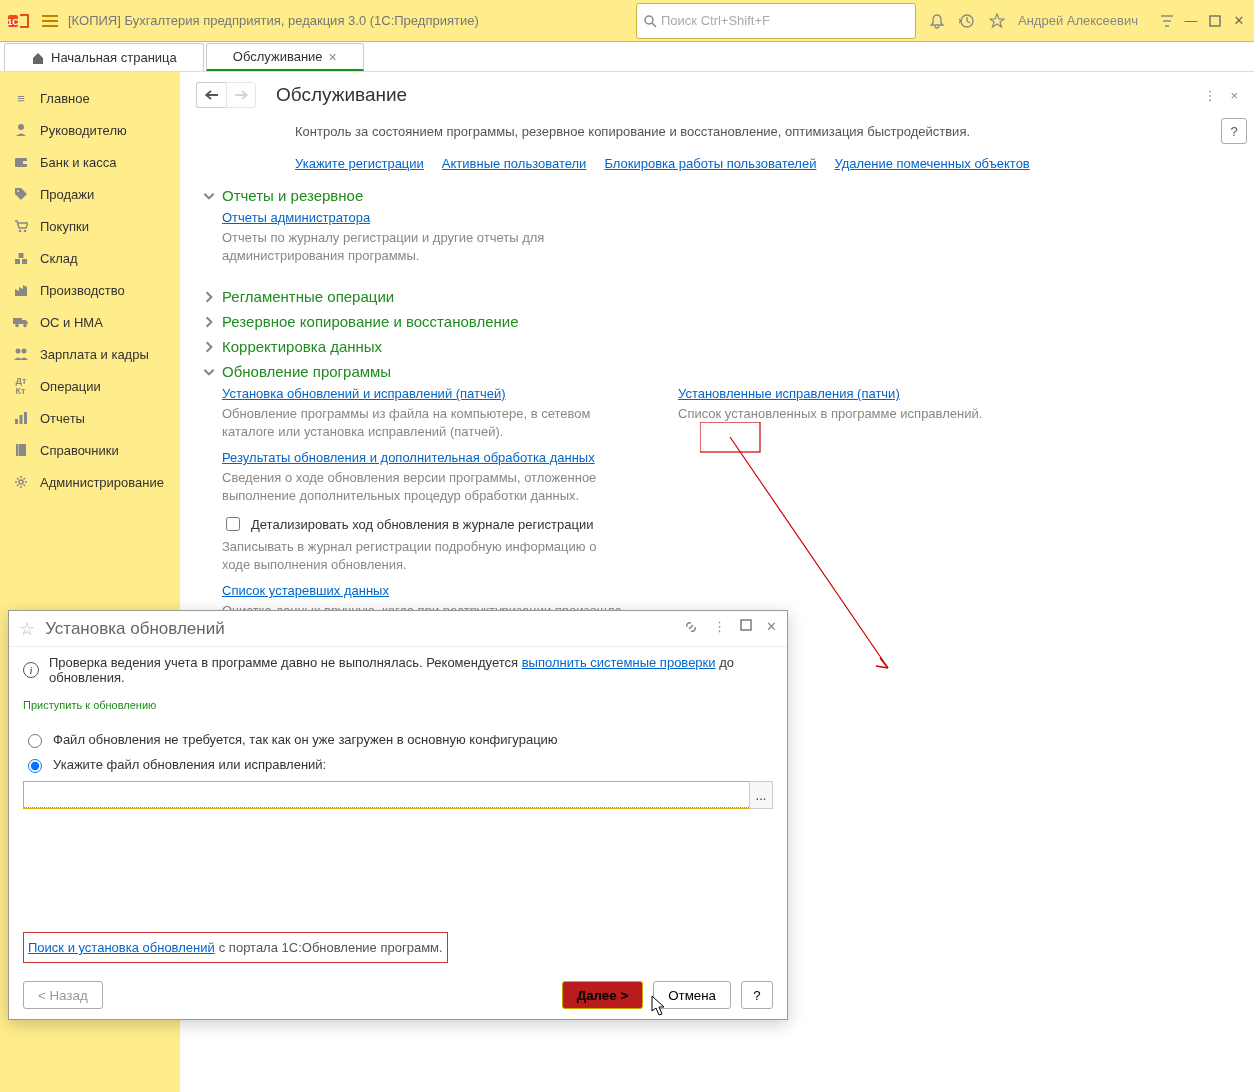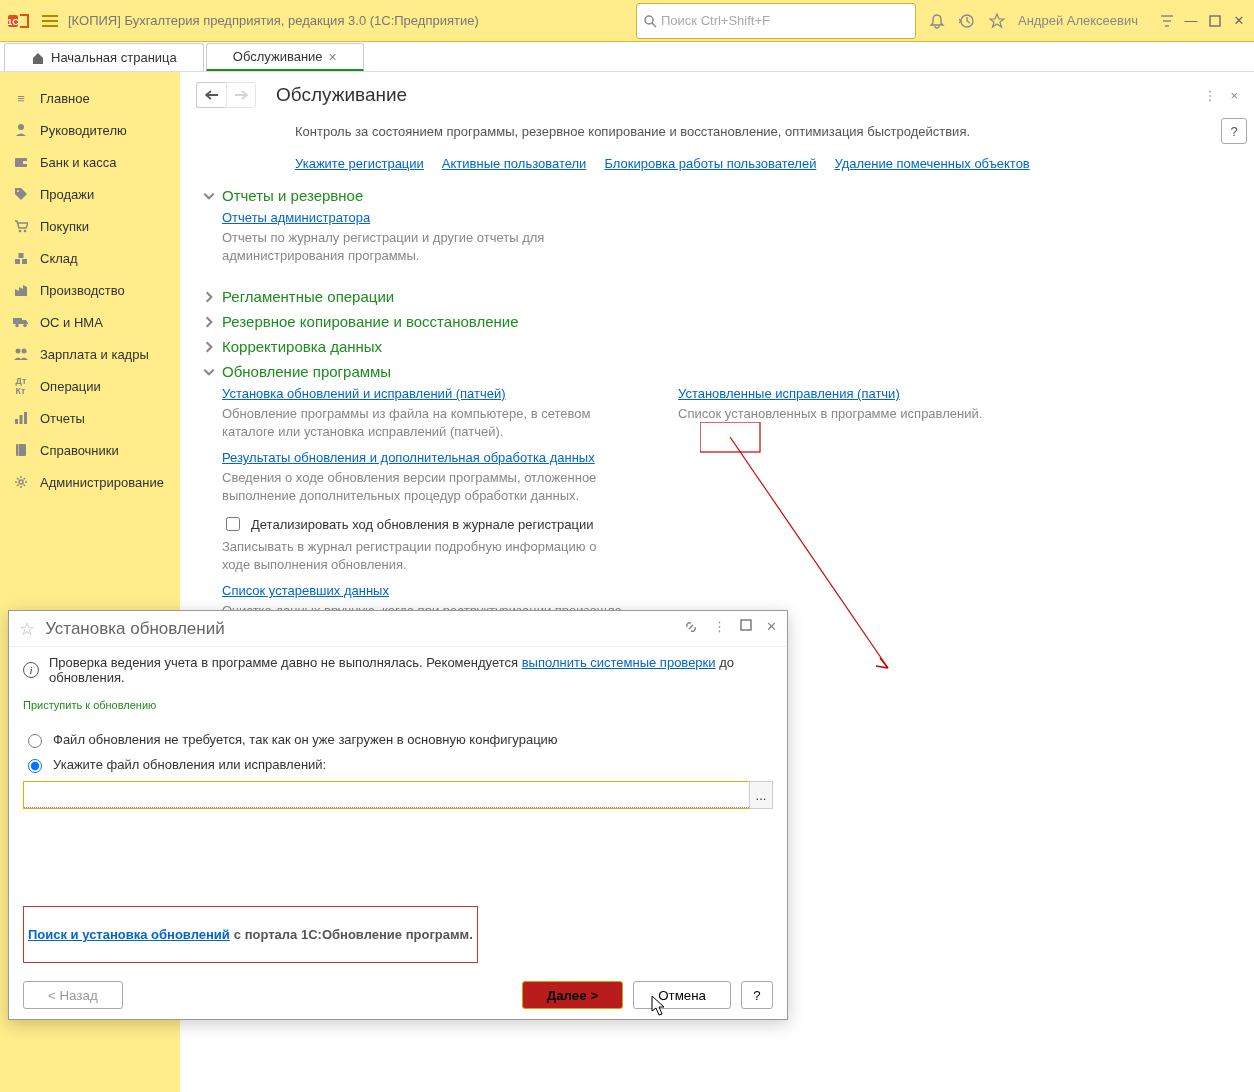--- a/index.html
+++ b/index.html
@@ -75,25 +75,25 @@
 .dlg-info .info-icon { width: 16px; height: 16px; border: 1.5px solid #555; border-radius: 50%; display: flex; align-items: center; justify-content: center; font-style: italic; font-family: serif; font-size: 11px; flex: 0 0 16px; }
 .dlg-body { padding: 6px 14px; flex: 1; }
 .dlg-green { color: #1e8c1e; font-size: 11px; margin-bottom: 20px; }
 .radio-row { display: flex; align-items: center; gap: 8px; margin-bottom: 8px; }
 .radio-row input { width: 14px; height: 14px; }
 .file-input-wrap { display: flex; margin-top: 6px; }
 .file-input { flex: 1; height: 28px; border: 1px solid #e0b000; background: #fff; border-right: none; }
 .file-input-inner { height: 100%; border-bottom: 1px dotted #cc6666; }
 .file-btn { width: 24px; height: 28px; border: 1px solid #ccc; border-left: 1px solid #ccc; background: #f7f7f7; cursor: pointer; display: flex; align-items: center; justify-content: center; }
 .dlg-footer { padding: 10px 14px; display: flex; align-items: center; gap: 10px; }
-.btn { height: 28px; padding: 0 24px; border: 1px solid #aaa; background: #fff; border-radius: 3px; cursor: pointer; display: inline-flex; align-items: center; }
+.btn { height: 28px; padding: 0 14px; border: 1px solid #aaa; background: #fff; border-radius: 3px; cursor: pointer; display: inline-flex; align-items: center; }
 .btn.primary { background: #b91c1c; border-color: #c9a600; font-weight: bold; margin-left: 48px; }
 .btn.disabled { color: #999; }
 .dlg-footer .spacer { flex: 1; }
-.portal-link-wrap { border: 1px solid #cc3333; padding: 20px 4px; display: inline-flex; align-items: center; margin-bottom: 8px; font-weight: bold; }
+.portal-link-wrap { border: 1px solid #cc3333; padding: 7px 4px; display: inline-flex; align-items: center; margin-bottom: 8px; }
 .portal-link-wrap .suffix { margin-left: 4px; color: #555; }
 
 .cursor { position: absolute; left: 642px; bottom: 2px; pointer-events: none; }
 </style>
 </head>
 <body>
 
 <div class="titlebar">
   <div class="logo">
     <svg width="24" height="16" viewBox="0 0 24 16">

